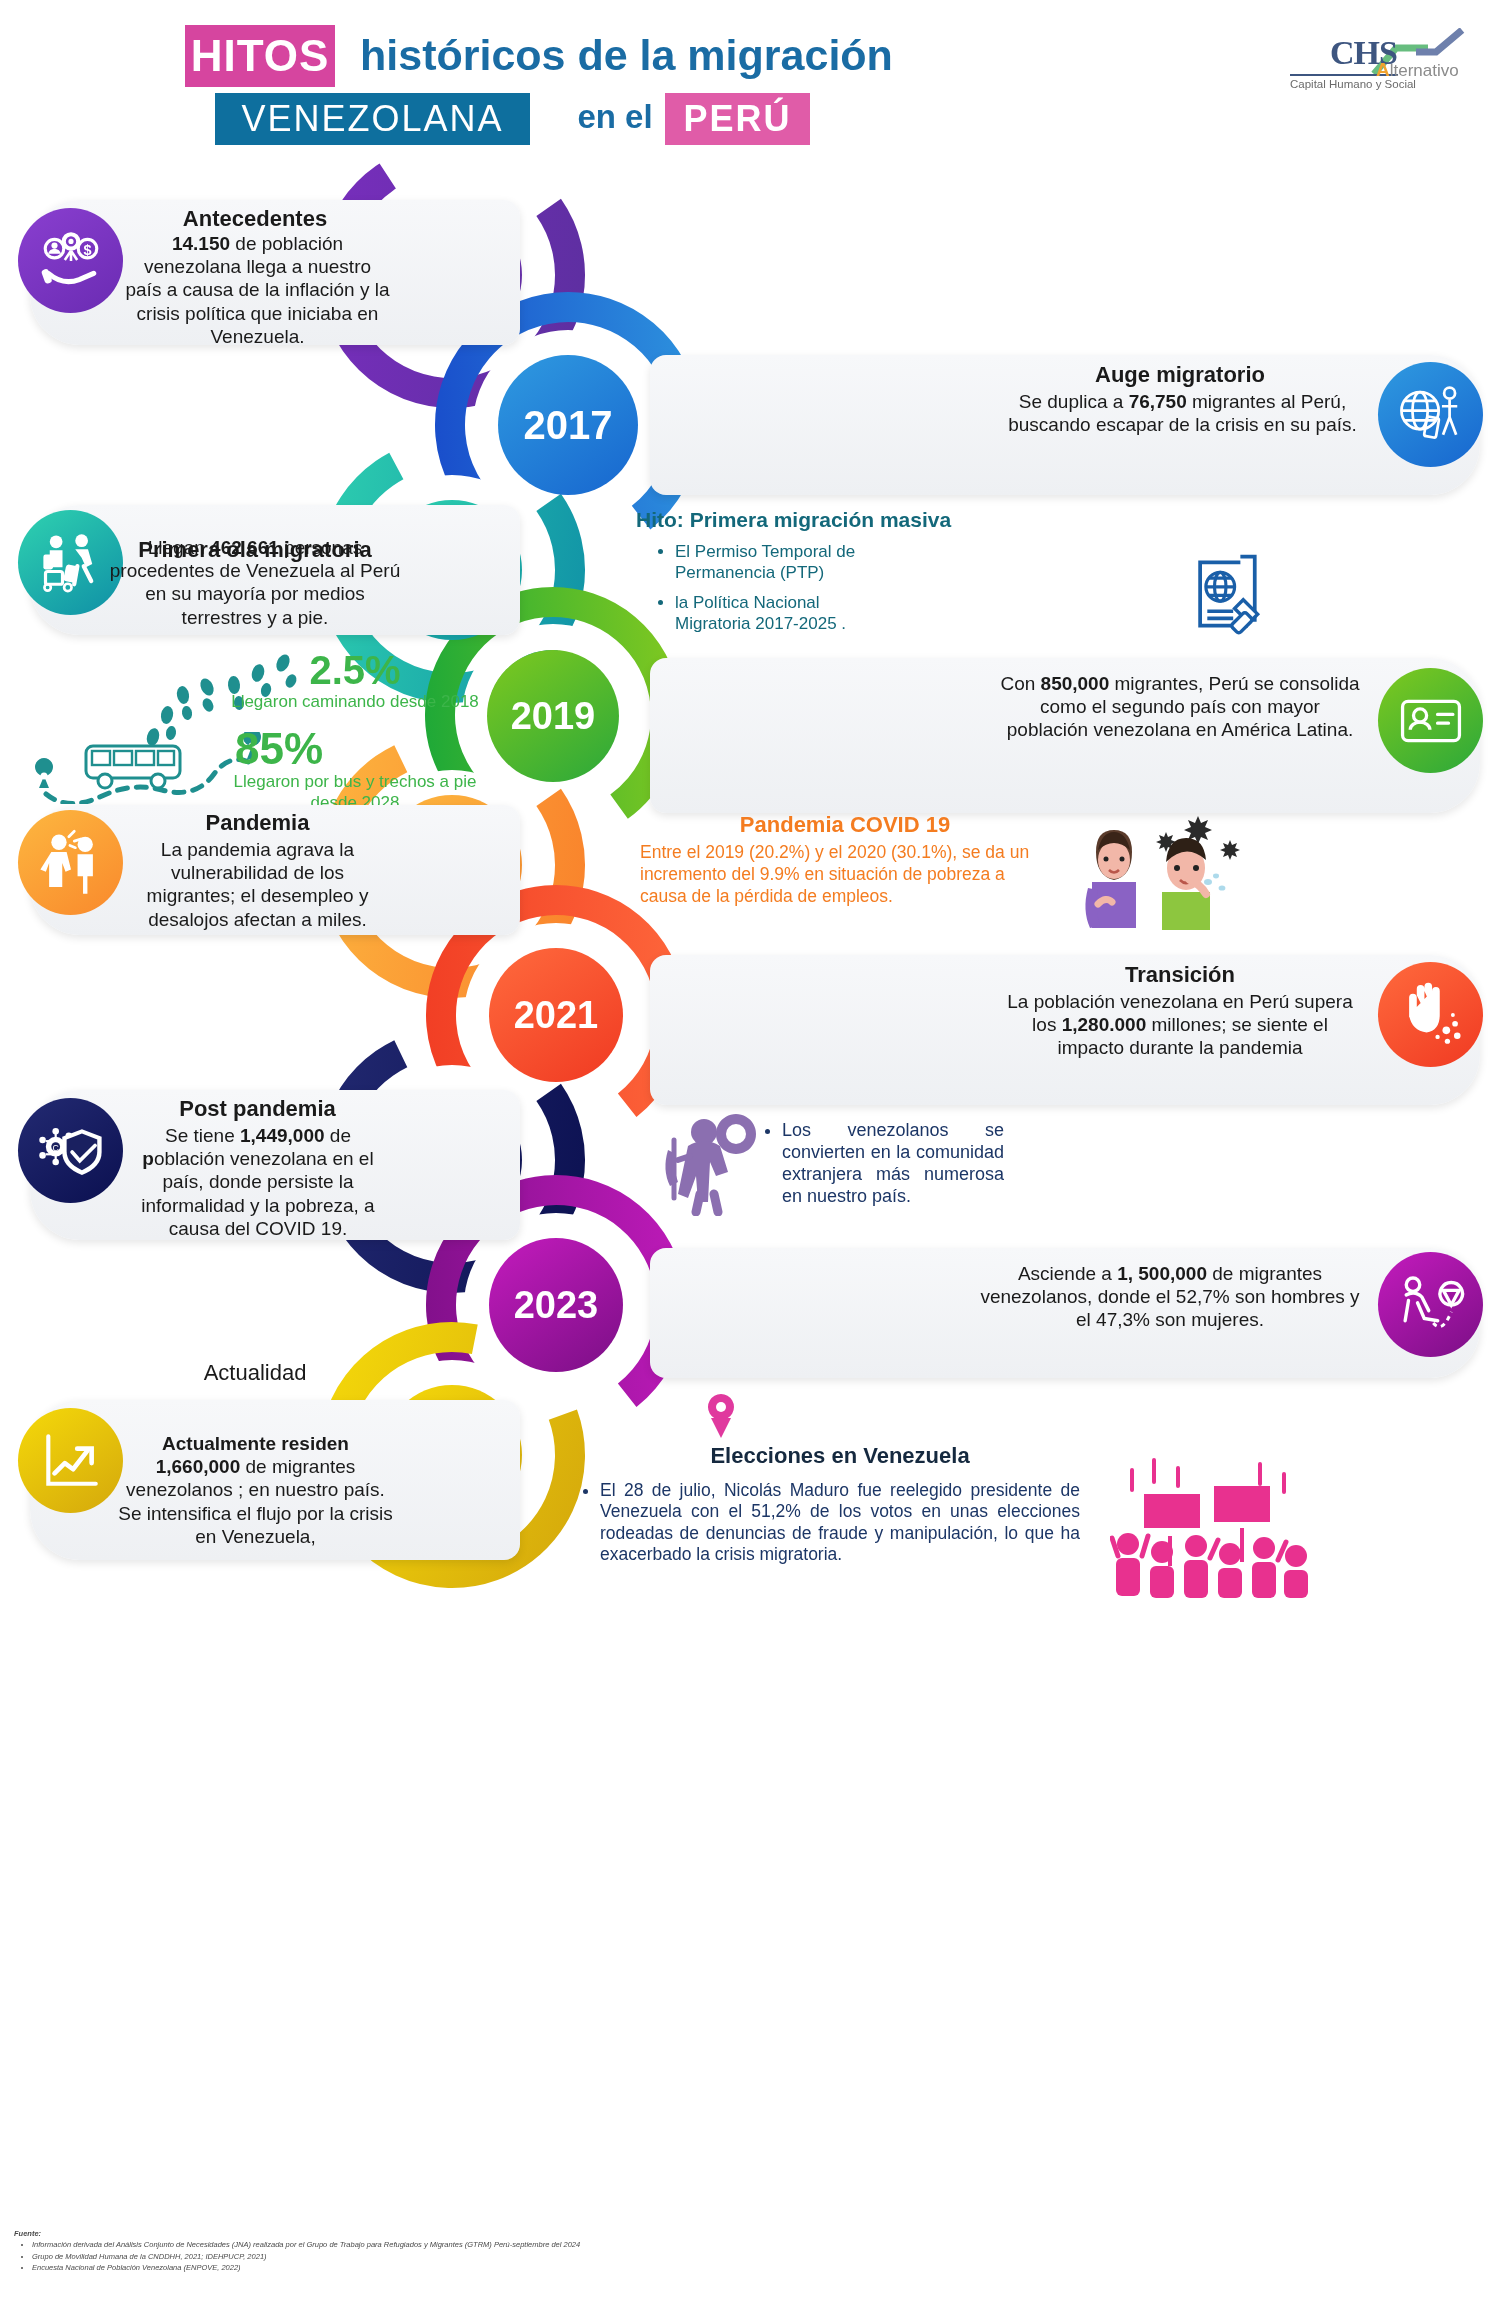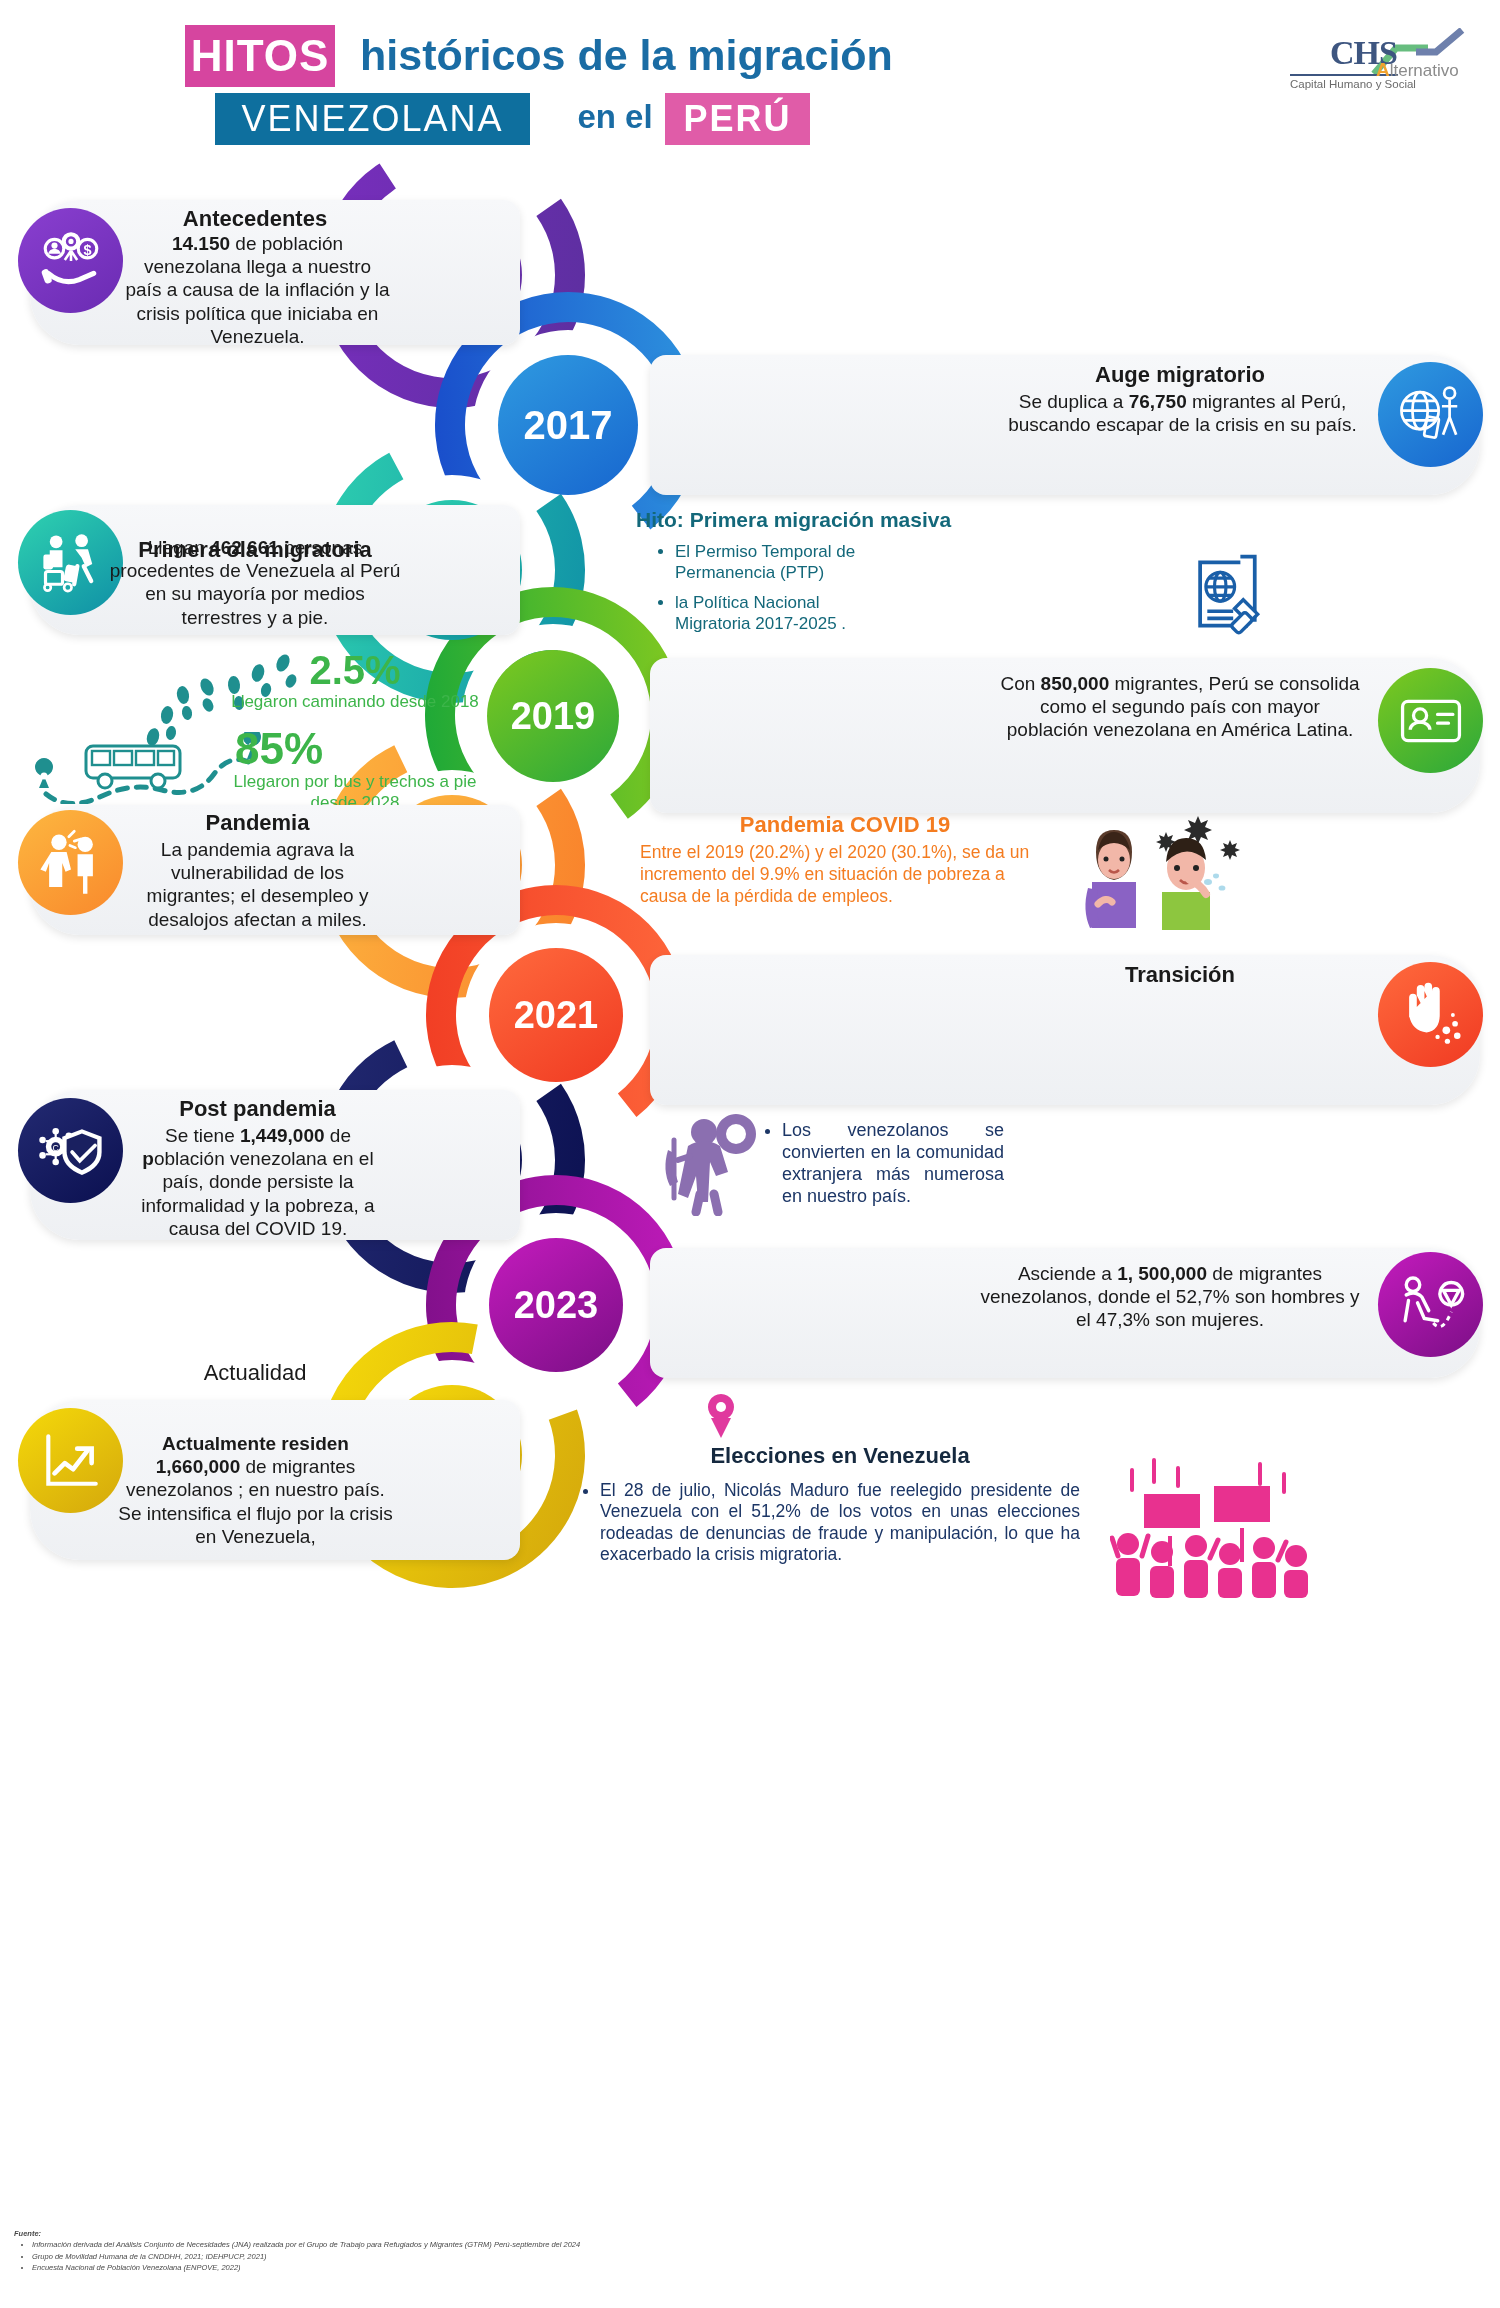--- a/index.html
+++ b/index.html
@@ -381,20 +381,21 @@
         <circle cx="46" cy="46" r="3.5"></circle>
         <circle cx="54" cy="40" r="2.6"></circle>
         <circle cx="56" cy="51" r="3"></circle>
         <circle cx="47" cy="56" r="2.4"></circle>
         <circle cx="38" cy="52" r="2"></circle>
         <circle cx="52" cy="32" r="1.8"></circle>
       </g>
     </svg>
   </div>
   <div class="ctitle" style="position:absolute;left:1000px;top:962px;width:360px;font-size:22px;">Transición</div>
+  <div class="ctext" style="position:absolute;left:1000px;top:990px;width:360px;font-size:19px;">La población venezolana en Perú supera los <b>1,280.000</b> millones; se siente el impacto durante la pandemia</div>
 
   <div class="card card-l" style="left:30px;top:1090px;width:490px;height:150px;"></div>
   <div class="iconcircle" style="left:18px;top:1098px;width:105px;height:105px;background:linear-gradient(145deg,#232a72,#0b1050);">
     <svg width="70" height="70" viewBox="0 0 64 64">
       <g fill="#fff">
         <circle cx="18" cy="28" r="9"></circle>
         <circle cx="18" cy="14" r="3"></circle>
           <circle cx="6" cy="22" r="3"></circle>
         <circle cx="6" cy="36" r="3"></circle>
           <circle cx="18" cy="42" r="3"></circle>

